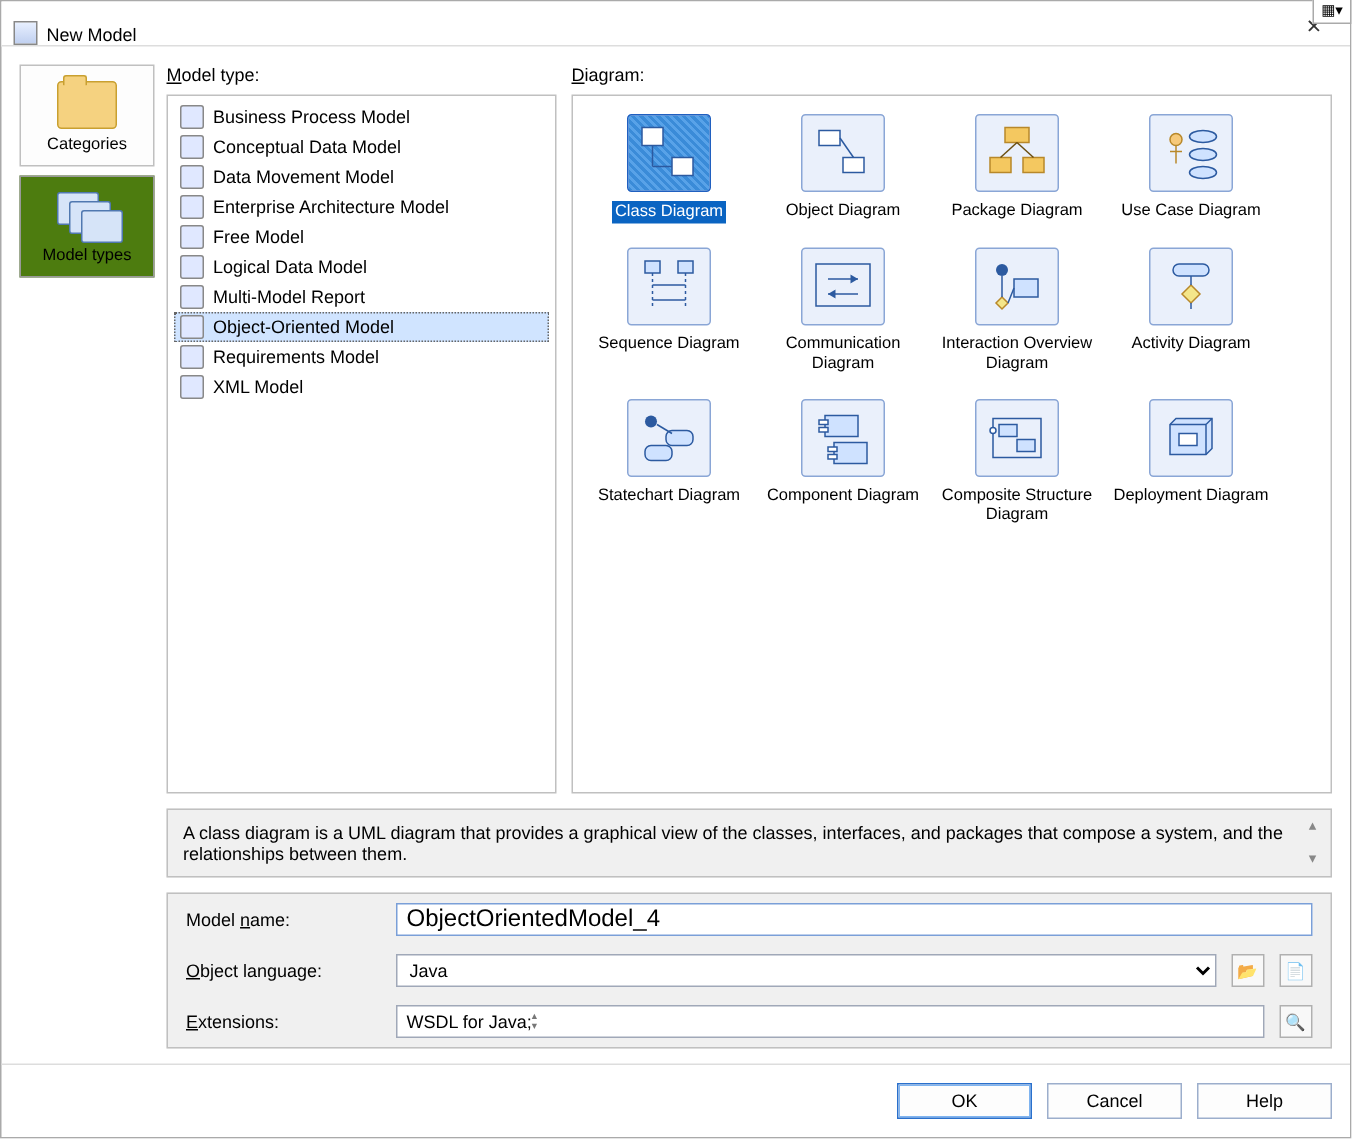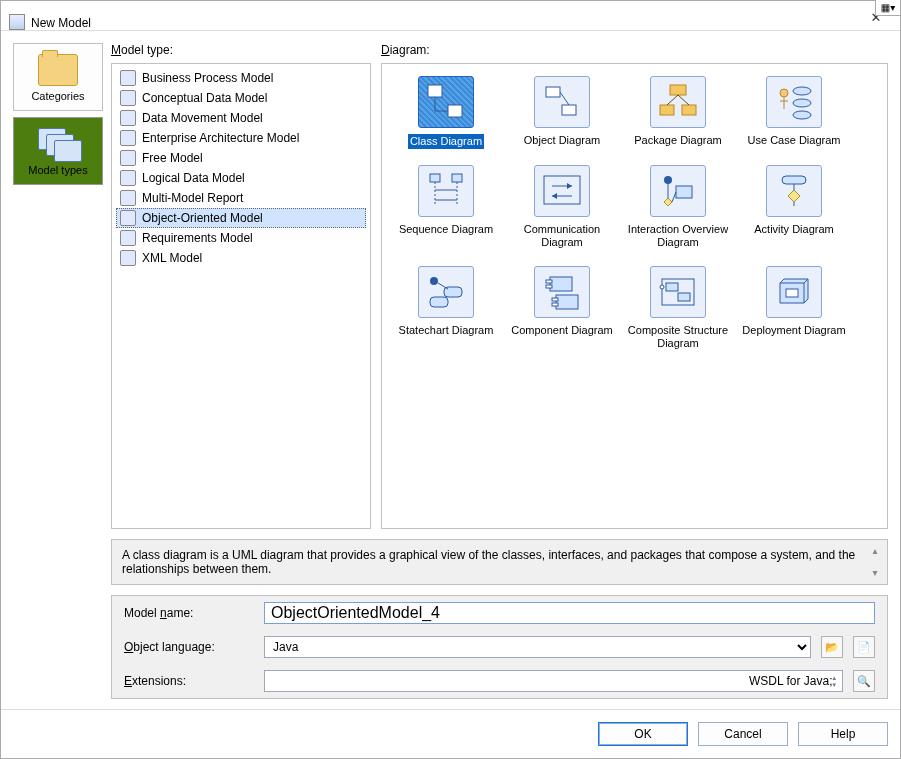--- a/index.html
+++ b/index.html
@@ -209,21 +209,21 @@
   font-size:12px;
   font-family:inherit;
 }
 .ext-field {
   flex:1;
   border:1px solid #a0a8b8;
   background:#fff;
   height:22px;
   padding:2px 6px;
   font-size:12px;
-  display:flex; align-items:center; justify-content:flex-end;
+  display:flex; align-items:center; justify-content:flex-start;
 }
 .updown { display:flex; flex-direction:column; font-size:7px; line-height:7px; color:#777; }
 .icon-btn {
   width:22px; height:22px;
   border:1px solid #b0b0b0;
   background:#f8f8f8;
   display:flex; align-items:center; justify-content:center;
   font-size:11px; cursor:pointer;
 }
 .button-row {

